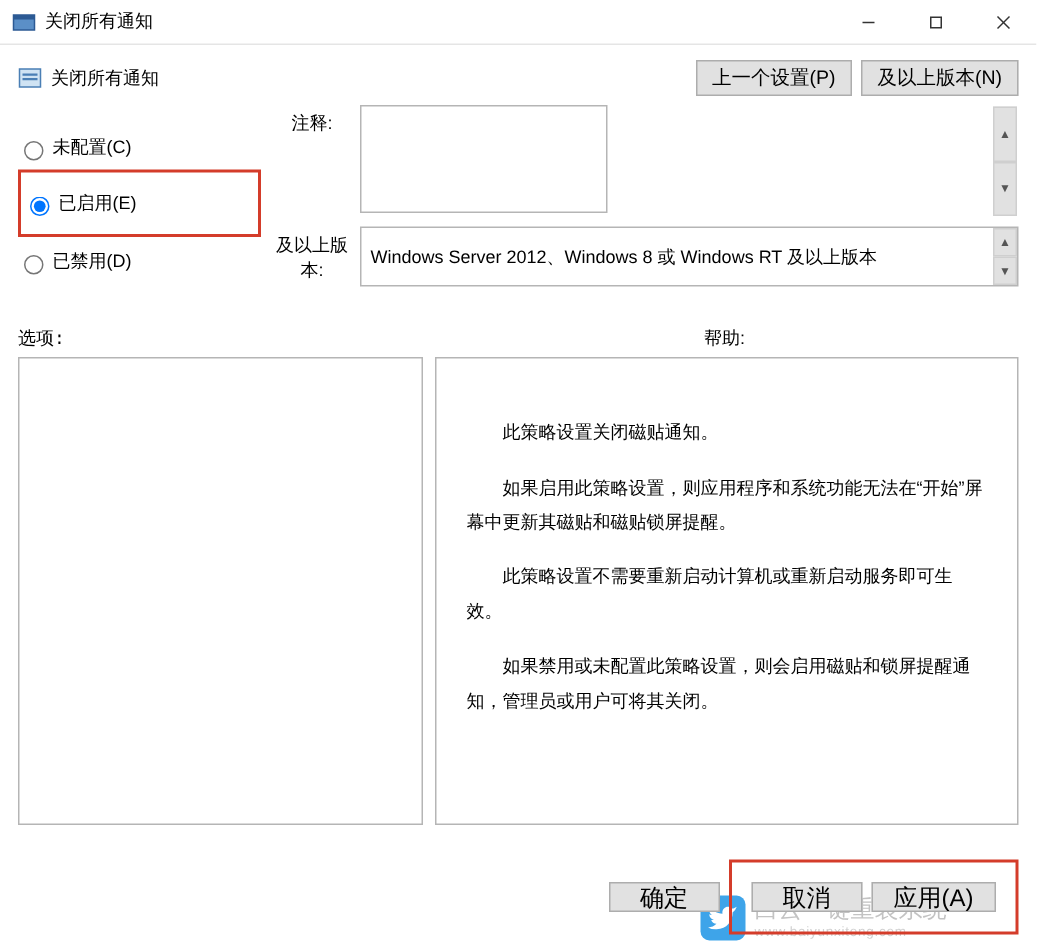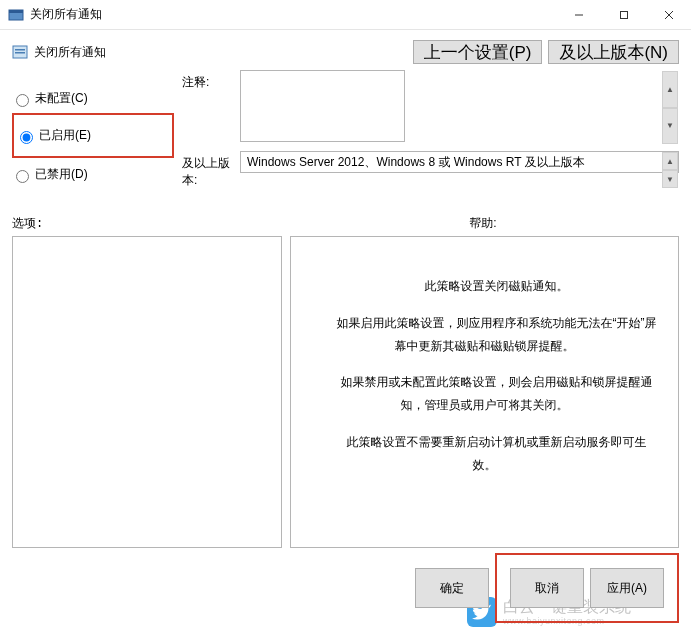--- a/index.html
+++ b/index.html
@@ -7,50 +7,50 @@
 
 .titlebar { height: 30px; display: flex; align-items: center; padding-left: 8px; border-bottom: 1px solid #e5e5e5; }
 .titlebar-icon { width: 16px; height: 16px; margin-right: 6px; }
 .titlebar-text { flex: 1; font-size: 12px; }
 .titlebar-controls { display: flex; }
 .titlebar-btn { width: 45px; height: 30px; display: flex; align-items: center; justify-content: center; color: #555; }
 
 .header-row { display: flex; align-items: center; padding: 10px 12px 6px 12px; }
 .header-icon { width: 16px; height: 16px; margin-right: 6px; }
 .header-title { flex: 1; font-size: 12px; }
-.nav-btn { min-width: 98px; height: 24px; border: 1px solid #adadad; background: #e1e1e1; font-size: 17px; margin-left: 6px; padding: 0 10px; cursor: pointer; }
+.nav-btn { min-width: 98px; height: 24px; border: 1px solid #adadad; background: #e1e1e1; font-size: 13px; margin-left: 6px; padding: 0 10px; cursor: pointer; }
 
 .config-area { display: flex; padding: 0 12px; }
 .radio-col { width: 162px; padding-top: 12px; }
 .radio-box { border: 2px solid #d43c2a; padding: 4px 0 4px 2px; margin-top: -2px; }
 .radio-item { display: flex; align-items: flex-end; padding: 8px 4px; cursor: pointer; }
 .radio-item input { margin-right: 6px; }
 
 .right-col { flex: 1; margin-left: 8px; }
 .field-row { display: flex; margin-bottom: 6px; }
-.field-label { width: 58px; text-align: left; padding-top: 4px; padding-right: 6px; }
+.field-label { width: 58px; text-align: center; padding-top: 4px; padding-right: 6px; }
 .comment-box { flex: 1; height: 72px; border: 1px solid #b5b5b5; background: #fff; resize: none; padding: 4px; font-family: inherit; font-size: 12px; position: relative; }
-.platform-box { flex: 1; height: 22px; border: 1px solid #b5b5b5; background: #fff; padding: 2px 6px; display: flex; align-items: center; overflow: hidden; }
+.platform-box { flex: 1; height: 40px; border: 1px solid #b5b5b5; background: #fff; padding: 2px 6px; display: flex; align-items: center; overflow: hidden; }
 .updown { position: absolute; right: 1px; top: 1px; bottom: 1px; width: 16px; display: flex; flex-direction: column; }
 .updown-btn { flex: 1; background: #e1e1e1; border: 1px solid #cfcfcf; display: flex; align-items: center; justify-content: center; font-size: 8px; color: #555; }
 .platform-wrap { position: relative; flex: 1; }
 .platform-wrap .updown { right: 1px; }
 
 .labels-row { display: flex; padding: 20px 12px 4px 12px; }
 .label-left { width: 275px; font-family: Liberation Mono, monospace; }
 .label-right { flex: 1; text-align: center; }
 
 .panels-row { display: flex; padding: 0 12px; gap: 8px; }
 .panel { border: 1px solid #b5b5b5; background: #fff; height: 312px; overflow: auto; }
 .panel-left { width: 270px; }
-.panel-right { flex: 1; padding: 38px 20px 10px 20px; line-height: 1.9; text-align: center; }
+.panel-right { flex: 1; padding: 38px 20px 10px 20px; line-height: 1.9; }
 .panel-right p { margin-bottom: 14px; text-indent: 2em; }
 
 .footer { position: absolute; bottom: 10px; right: 12px; display: flex; gap: 6px; align-items: center; }
-.footer-btn { min-width: 74px; height: 40px; border: 1px solid #adadad; background: #e1e1e1; font-size: 12px; cursor: pointer; padding: 0 14px; }
+.footer-btn { min-width: 74px; height: 20px; border: 1px solid #adadad; background: #e1e1e1; font-size: 16px; cursor: pointer; padding: 0 14px; }
 .highlight-box { border: 2px solid #d43c2a; padding: 13px; display: flex; gap: 6px; }
 
 .watermark { position: absolute; bottom: 6px; right: 60px; display: flex; align-items: center; gap: 6px; opacity: 0.85; pointer-events: none; }
 .wm-icon { width: 30px; height: 30px; background: #1d95e6; border-radius: 6px; display: flex; align-items: center; justify-content: center; }
 .wm-text { color: #b9b9b9; font-size: 16px; font-weight: 300; line-height: 1.1; }
 .wm-text-sm { color: #c9c9c9; font-size: 9px; letter-spacing: 0.5px; }
 
 .comment-wrap { position: relative; flex: 1; }
 </style>
 </head>
@@ -144,22 +144,22 @@
 <div class="labels-row">
   <div class="label-left">选项:</div>
   <div class="label-right">帮助:</div>
 </div>
 
 <div class="panels-row">
   <div class="panel panel-left"></div>
   <div class="panel panel-right">
     <p>此策略设置关闭磁贴通知。</p>
     <p>如果启用此策略设置，则应用程序和系统功能无法在“开始”屏幕中更新其磁贴和磁贴锁屏提醒。</p>
+    <p>此策略设置不需要重新启动计算机或重新启动服务即可生效。</p>
     <p>如果禁用或未配置此策略设置，则会启用磁贴和锁屏提醒通知，管理员或用户可将其关闭。</p>
-    <p>此策略设置不需要重新启动计算机或重新启动服务即可生效。</p>
   </div>
 </div>
 
 <div class="watermark">
   <div class="wm-icon">
     <svg width="20" height="20" viewBox="0 0 24 24">
         <path fill="#fff" d="M23 3a10.9 10.9 0 01-3.14 1.53A4.48 4.48 0 0016 3c-2.5 0-4.5 2-4.5 4.5 0 .35.04.7.11 1.03C7 8.3 3.9 6.4 1.67 3.6c-.38.66-.6 1.43-.6 2.25 0 1.56.8 2.94 2 3.75A4.48 4.48 0 011 9v.06c0 2.18 1.55 4 3.6 4.42-.38.1-.78.16-1.2.16-.29 0-.57-.03-.85-.08.57 1.79 2.23 3.1 4.2 3.13A9 9 0 010 19.54 12.7 12.7 0 006.88 21c8.26 0 12.78-6.84 12.78-12.78l-.01-.58A9.1 9.1 0 0023 3z"></path>
       </svg>
   </div>
   <div>

